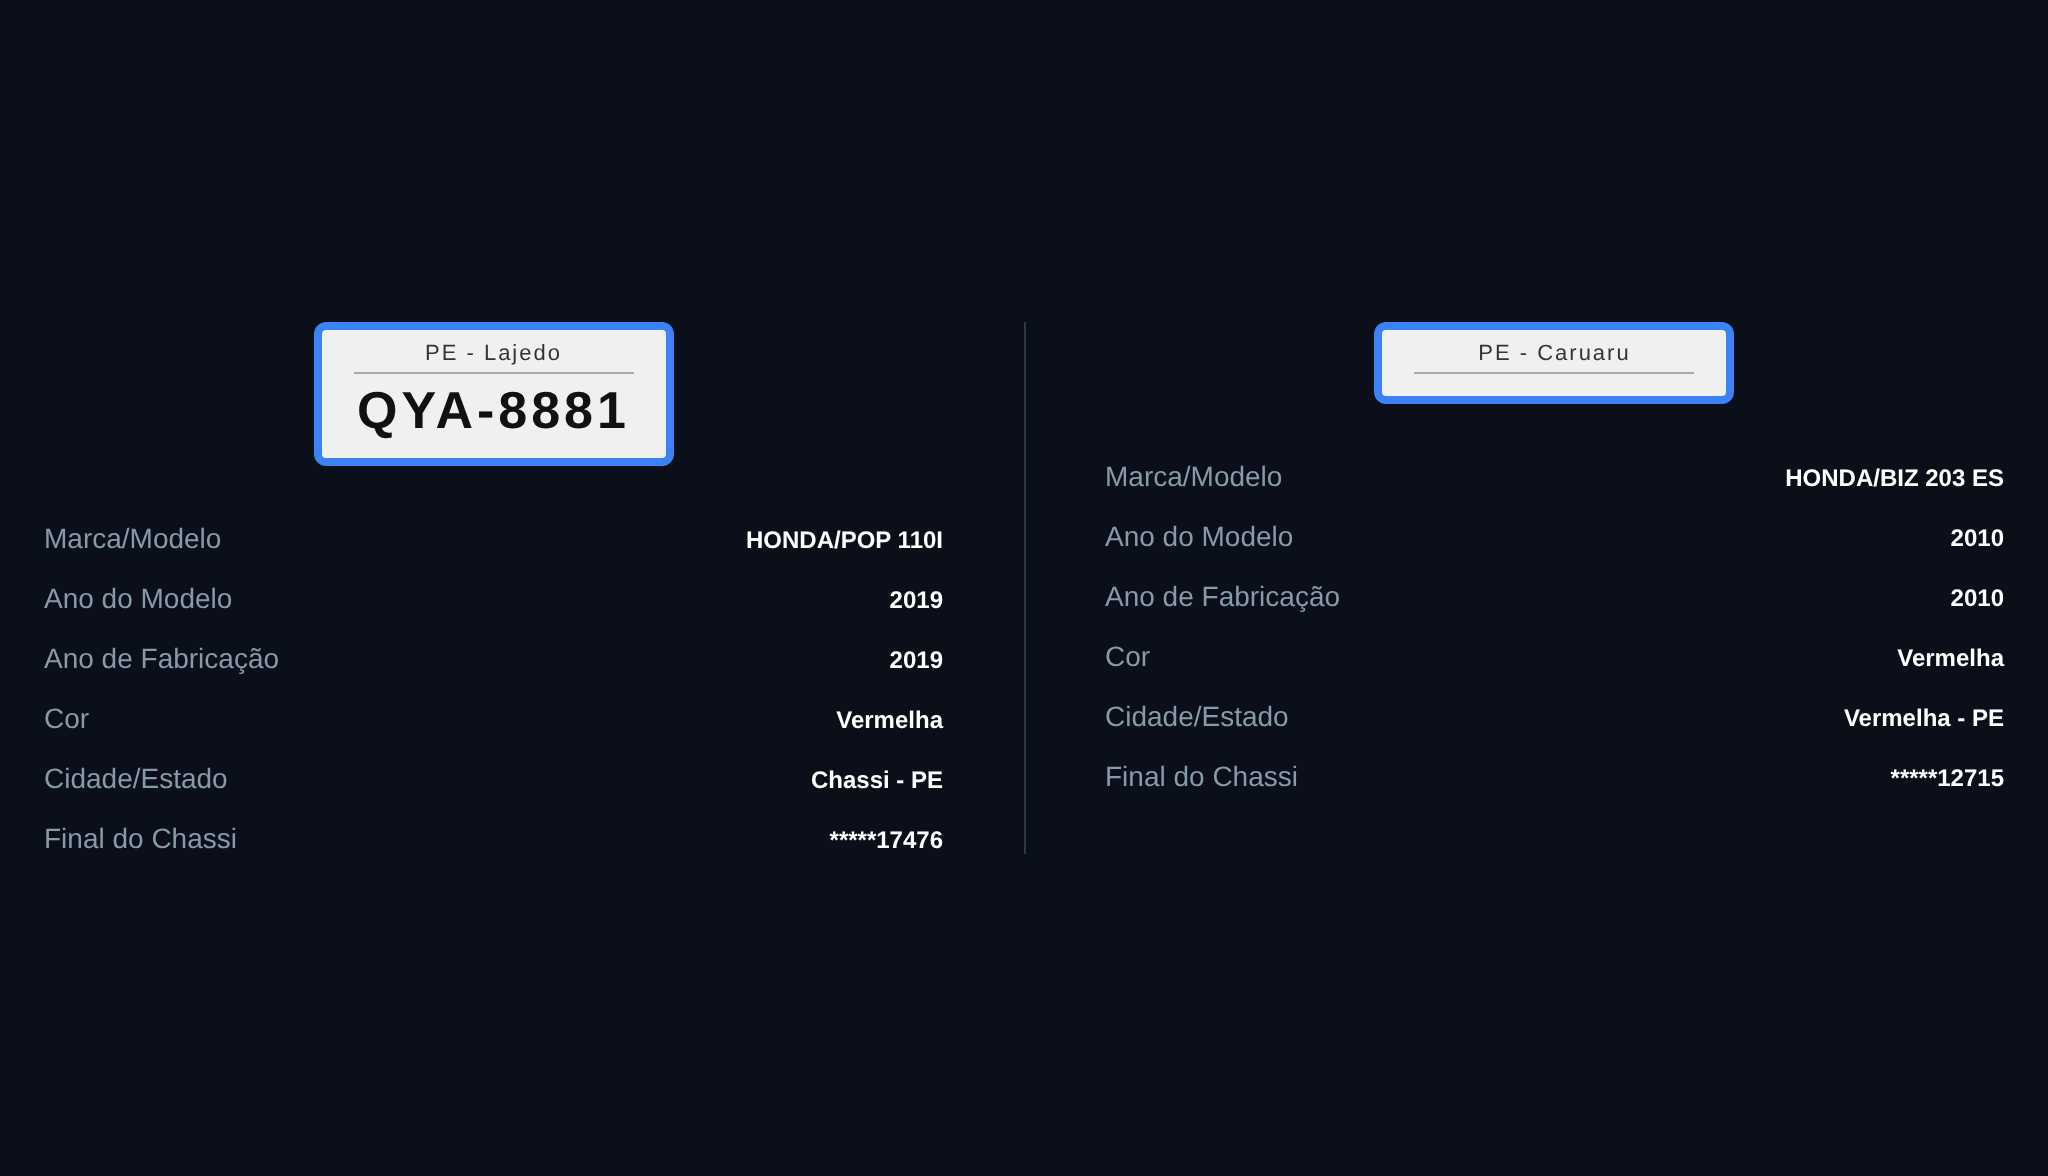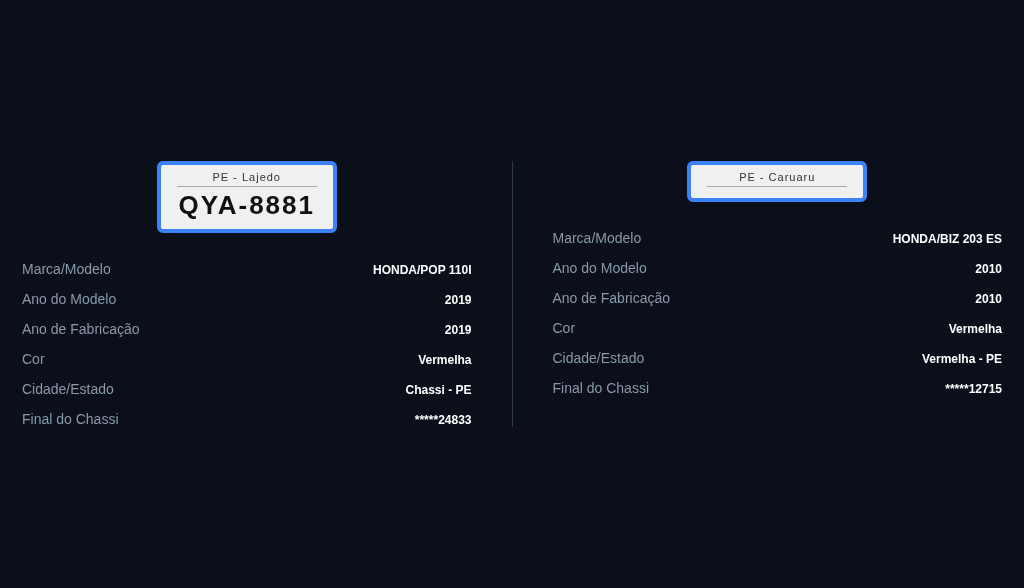--- a/index.html
+++ b/index.html
@@ -119,21 +119,21 @@
         <div class="info-row">
           <span class="info-label">Cor</span>
           <span class="info-value">Vermelha</span>
         </div>
         <div class="info-row">
           <span class="info-label">Cidade/Estado</span>
           <span class="info-value">Chassi - PE</span>
         </div>
         <div class="info-row">
           <span class="info-label">Final do Chassi</span>
-          <span class="info-value">*****24833</span>
+          <span class="info-value">*****17476</span>
         </div>
       </div>
   </div>
 
   <div class="divider"></div>
 
   <div class="vehicle-panel">
     <div class="plate-container">
       <div class="plate">
         <div class="plate-city">PE - Caruaru</div>

